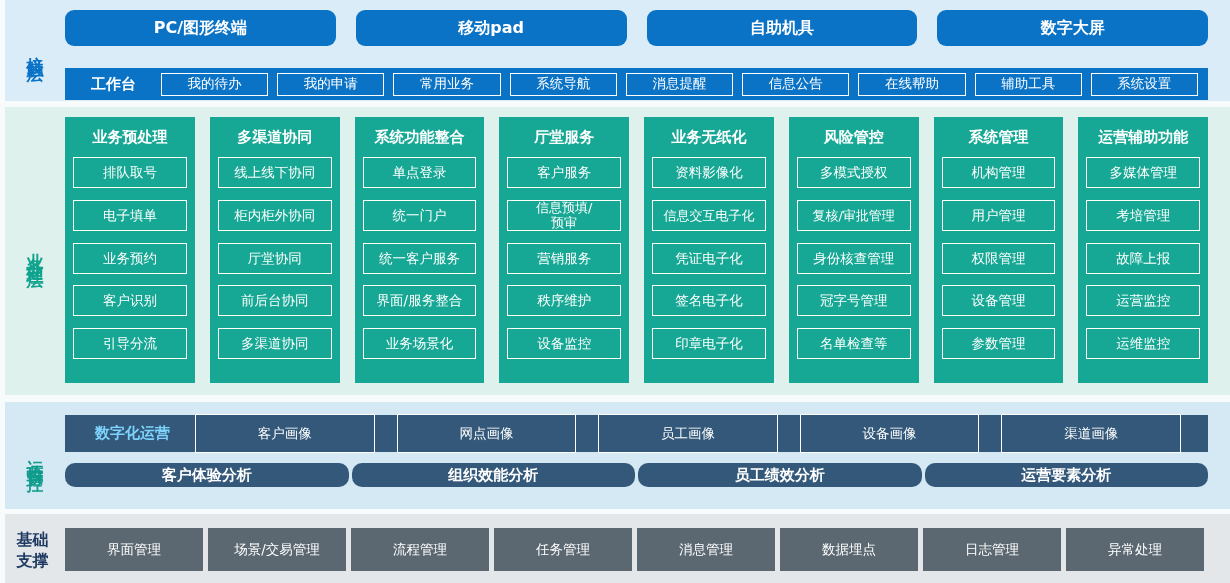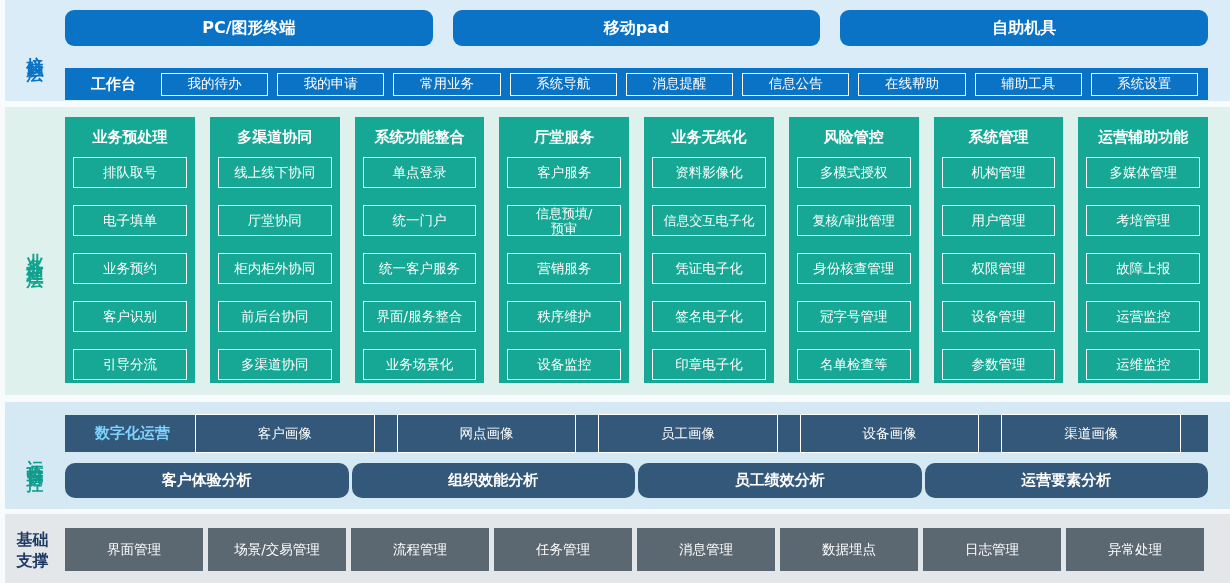--- a/index.html
+++ b/index.html
@@ -46,42 +46,42 @@
     display:flex;align-items:center;padding:16px 10px;gap:9px;
   }
   .wb-label{color:#fff;font-weight:bold;font-size:15px;padding:0 16px;flex:none;}
   .wb-btn{
     flex:1;height:23px;border:1px solid #fff;color:#fff;font-size:13.5px;
     display:flex;align-items:center;justify-content:center;white-space:nowrap;
   }
 
   
   .cols{flex:1;display:flex;gap:15px;padding:10px 22px 12px 0;}
-  .col{flex:1;background:var(--teal);display:flex;flex-direction:column;padding:6px 8px 3px;}
+  .col{flex:1;background:var(--teal);display:flex;flex-direction:column;padding:6px 8px 24px;}
   .col-title{
     color:#fff;font-weight:bold;font-size:15px;text-align:center;
     height:28px;line-height:28px;margin-bottom:6px;white-space:nowrap;
   }
   .col-items{flex:1;display:flex;flex-direction:column;justify-content:space-between;}
   .col-item{
     height:31px;border:1px solid #fff;color:#fff;font-size:13.5px;
     display:flex;align-items:center;justify-content:center;text-align:center;
     white-space:pre-line;line-height:15px;padding:0 2px;
   }
   .col-item.small{font-size:13px;}
 
   
   .ops-main{flex:1;display:flex;flex-direction:column;padding:13px 22px 0 0;}
   .digital-bar{height:37px;background:var(--slate);display:flex;align-items:center;padding:0 16px;}
   .digital-label{color:#7dd3fc;font-weight:bold;font-size:15px;margin:0 14px 0 14px;flex:none;}
   .digital-btn{
     flex:1;height:39px;border:1px solid #fff;color:#fff;font-size:13.5px;
     display:flex;align-items:center;justify-content:center;margin:0 11px;
   }
-  .analysis-row{margin-top:11px;display:flex;gap:3px;height:35px;}
+  .analysis-row{margin-top:11px;display:flex;gap:3px;height:24px;}
   .analysis-btn{
     flex:1;background:var(--slate);border-radius:10px;color:#fff;
     font-weight:bold;font-size:15px;display:flex;align-items:center;justify-content:center;
   }
 
   
   .base-main{flex:1;display:flex;align-items:center;gap:5px;padding-right:26px;}
   .base-btn{
     flex:1;height:43px;background:var(--gray);color:#fff;font-size:13.5px;
     display:flex;align-items:center;justify-content:center;white-space:nowrap;
@@ -94,20 +94,21 @@
 
   <section class="sec sec-contact">
     <div class="rail">
       <div class="v-label blue">接触层</div>
     </div>
     <div class="contact-main">
       <div class="term-row">
         <div class="term-btn">PC/图形终端</div>
         <div class="term-btn">移动pad</div>
         <div class="term-btn">自助机具</div>
+        <div class="term-btn">数字大屏</div>
       </div>
       <div class="wb-bar">
         <div class="wb-label">工作台</div>
         <div class="wb-btn">我的待办</div>
         <div class="wb-btn">我的申请</div>
         <div class="wb-btn">常用业务</div>
         <div class="wb-btn">系统导航</div>
         <div class="wb-btn">消息提醒</div>
         <div class="wb-btn">信息公告</div>
         <div class="wb-btn">在线帮助</div>
@@ -131,22 +132,22 @@
           <div class="col-item">业务预约</div>
           <div class="col-item">客户识别</div>
           <div class="col-item">引导分流</div>
         </div>
       </div>
 
       <div class="col">
         <div class="col-title">多渠道协同</div>
         <div class="col-items">
           <div class="col-item">线上线下协同</div>
+          <div class="col-item">柜内柜外协同</div>
           <div class="col-item">厅堂协同</div>
-          <div class="col-item">柜内柜外协同</div>
           <div class="col-item">前后台协同</div>
           <div class="col-item">多渠道协同</div>
         </div>
       </div>
 
       <div class="col">
         <div class="col-title">系统功能整合</div>
         <div class="col-items">
           <div class="col-item">单点登录</div>
           <div class="col-item">统一门户</div>

